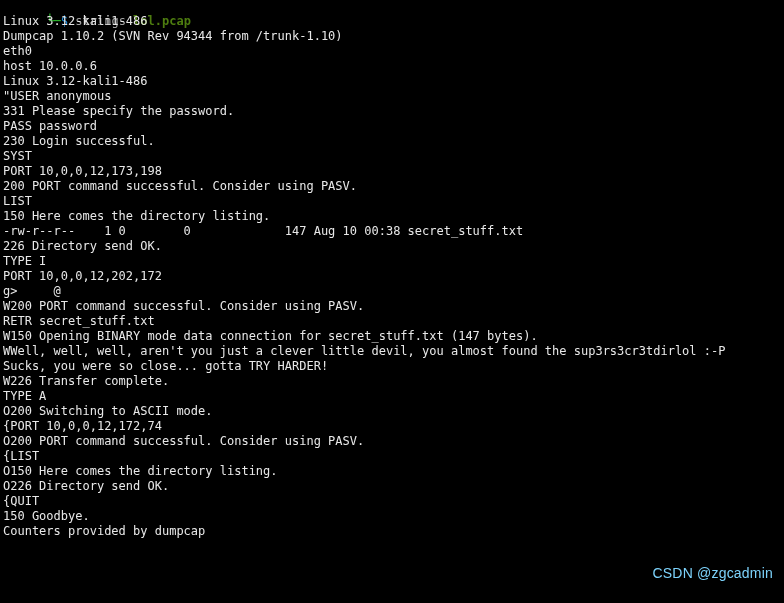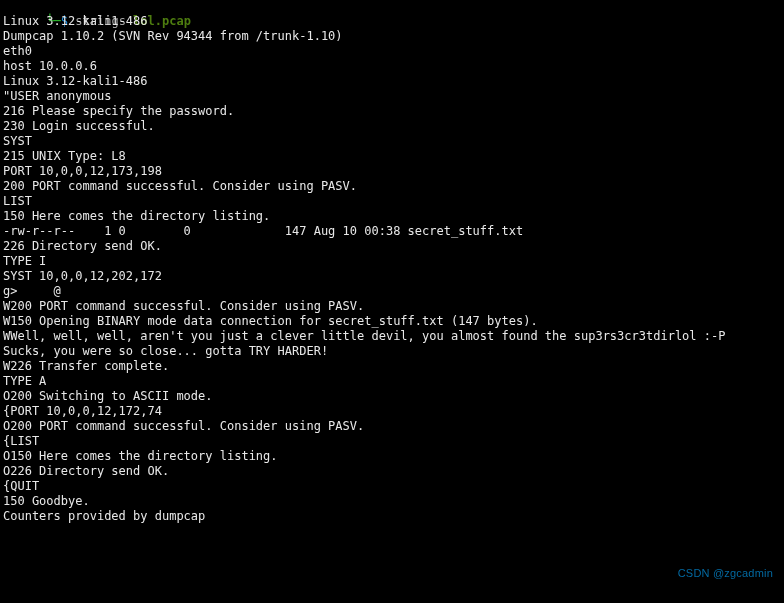--- a/index.html
+++ b/index.html
@@ -40,23 +40,23 @@
   .seg-green { color: #33cc33; }
   .seg-blue  { color: #1a8fe3; }
   .seg-cyan  { color: #a3a3a3; }
   .seg-white-bold { color: #4d7c0f; font-weight: bold; }
   .seg-plain { color: #e8e8e8; }
 
   #watermark {
     position: absolute;
     right: 11px;
     bottom: 22px;
-    color: #0369a1;
+    color: #7dd3fc;
     font-family: "Liberation Sans", sans-serif;
-    font-size: 11px;
+    font-size: 14px;
     letter-spacing: 0.2px;
     white-space: pre;
     user-select: none;
   }
 </style>
 </head>
 <body>
 
 <div id="terminal">
 
@@ -66,34 +66,35 @@
       <span class="seg seg-green">└─</span><span class="seg seg-blue">$</span><span class="seg seg-plain"> </span><span class="seg seg-cyan">strings</span><span class="seg seg-plain"> </span><span class="seg seg-white-bold">lol.pcap</span>
     </div>
 
     <div id="output-lines">
         <div class="line">Linux 3.12-kali1-486</div>
         <div class="line">Dumpcap 1.10.2 (SVN Rev 94344 from /trunk-1.10)</div>
         <div class="line">eth0</div>
         <div class="line">host 10.0.0.6</div>
         <div class="line">Linux 3.12-kali1-486</div>
         <div class="line">"USER anonymous</div>
-        <div class="line">216 Please specify the password.</div>
+        <div class="line">331 Please specify the password.</div>
+        <div class="line">PASS password</div>
         <div class="line">230 Login successful.</div>
         <div class="line">SYST</div>
-        <div class="line">215 UNIX Type: L8</div>
         <div class="line">PORT 10,0,0,12,173,198</div>
         <div class="line">200 PORT command successful. Consider using PASV.</div>
         <div class="line">LIST</div>
         <div class="line">150 Here comes the directory listing.</div>
         <div class="line">-rw-r--r--    1 0        0             147 Aug 10 00:38 secret_stuff.txt</div>
         <div class="line">226 Directory send OK.</div>
         <div class="line">TYPE I</div>
-        <div class="line">SYST 10,0,0,12,202,172</div>
+        <div class="line">PORT 10,0,0,12,202,172</div>
         <div class="line">g&gt;     @</div>
         <div class="line">W200 PORT command successful. Consider using PASV.</div>
+        <div class="line">RETR secret_stuff.txt</div>
         <div class="line">W150 Opening BINARY mode data connection for secret_stuff.txt (147 bytes).</div>
         <div class="line">WWell, well, well, aren't you just a clever little devil, you almost found the sup3rs3cr3tdirlol :-P</div>
         <div class="line">Sucks, you were so close... gotta TRY HARDER!</div>
         <div class="line">W226 Transfer complete.</div>
         <div class="line">TYPE A</div>
         <div class="line">O200 Switching to ASCII mode.</div>
         <div class="line">{PORT 10,0,0,12,172,74</div>
         <div class="line">O200 PORT command successful. Consider using PASV.</div>
         <div class="line">{LIST</div>
         <div class="line">O150 Here comes the directory listing.</div>

